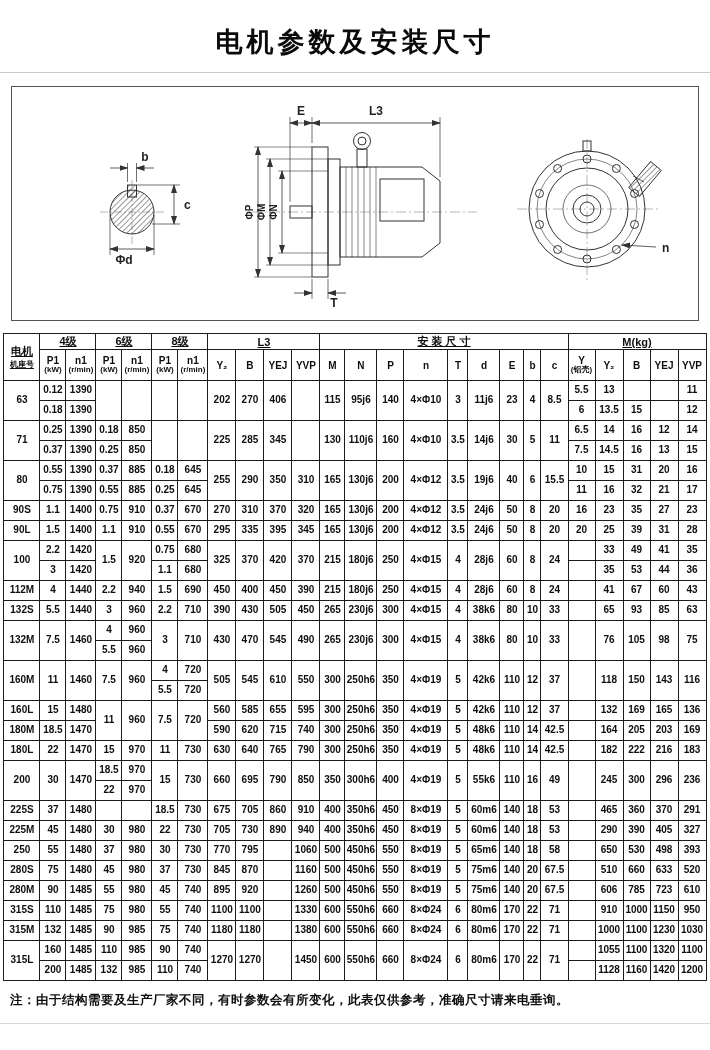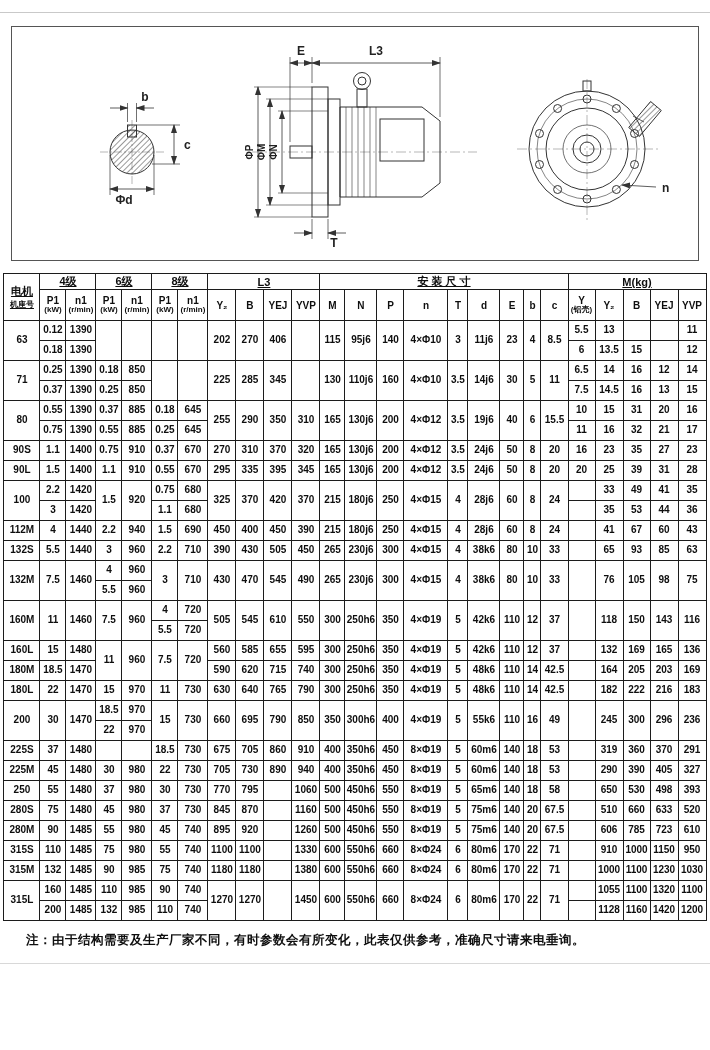--- a/index.html
+++ b/index.html
@@ -10,28 +10,29 @@
   .rule{border:none;border-top:1px solid #c9c9c9;margin:12px 0 0 0;}
   .draw-wrap{margin:13px 11px 0 11px;border:1px solid #555;height:233px;background:#fff;}
   svg text{font-family:"Liberation Sans","DejaVu Sans",sans-serif;font-weight:bold;fill:#222;}
   table.spec{margin:12px auto 0 auto;border-collapse:collapse;table-layout:fixed;width:694px;}
   .spec th,.spec td{border:1px solid #1c1c1c;padding:0;text-align:center;vertical-align:middle;
         color:#0e0e0e;white-space:nowrap;overflow:hidden;}
   .spec td{font-size:10px;font-weight:bold;height:19px;line-height:1.05;}
   .spec thead tr:first-child th{height:15px;font-size:11px;font-weight:bold;text-decoration:underline;}
   .spec thead tr:nth-child(2) th{height:30px;font-size:10px;font-weight:bold;line-height:1.1;margin-left:45px;}
   .spec th .sub{font-size:8px;font-weight:bold;}
-  .note{margin:11px 10px 0 26px;font-size:12.5px;font-weight:bold;color:#0e0e0e;letter-spacing:0.5px;}
+  .note{margin:11px 10px 0 10px;font-size:12.5px;font-weight:bold;color:#0e0e0e;letter-spacing:0.5px;}
   .bottom-rule{border:none;border-top:1px solid #d8d8d8;margin:14px 0 0 0;}
 </style>
 </head>
 <body>
 
 <div class="page">
 
+  <h1 class="title">电机参数及安装尺寸</h1>
   <hr class="rule">
 
   <div class="draw-wrap">
     <svg width="686" height="231" viewBox="0 0 686 231">
       <defs>
         <pattern id="hatch" width="4" height="4" patternUnits="userSpaceOnUse" patternTransform="rotate(45)">
           <line x1="0" y1="0" x2="0" y2="4" stroke="#444" stroke-width="1.1"></line>
         </pattern>
         <marker id="arE" markerWidth="9" markerHeight="6" refX="8" refY="3" orient="auto" markerUnits="userSpaceOnUse">
           <path d="M0,0 L9,3 L0,6 Z" fill="#333"></path>
@@ -674,21 +675,21 @@
           <td>400</td>
           <td>350h6</td>
           <td>450</td>
           <td>8×Φ19</td>
           <td>5</td>
           <td>60m6</td>
           <td>140</td>
           <td>18</td>
           <td>53</td>
           <td></td>
-          <td>319</td>
+          <td>465</td>
           <td>360</td>
           <td>370</td>
           <td>291</td>
         </tr>
         <tr>
           <td>225M</td>
           <td>45</td>
           <td>1480</td>
           <td>30</td>
           <td>980</td>

